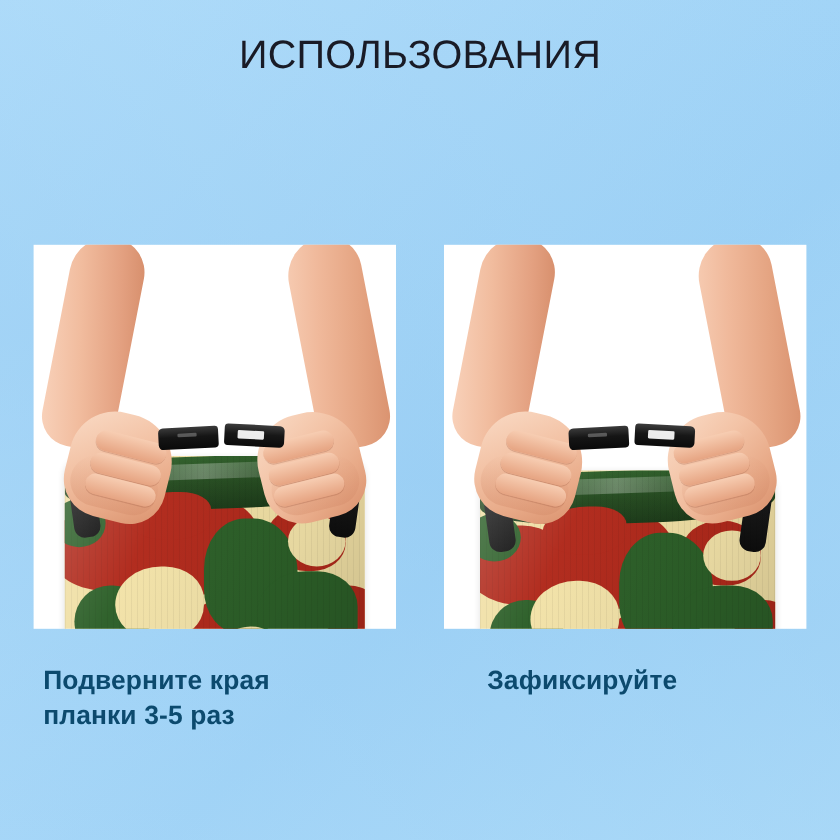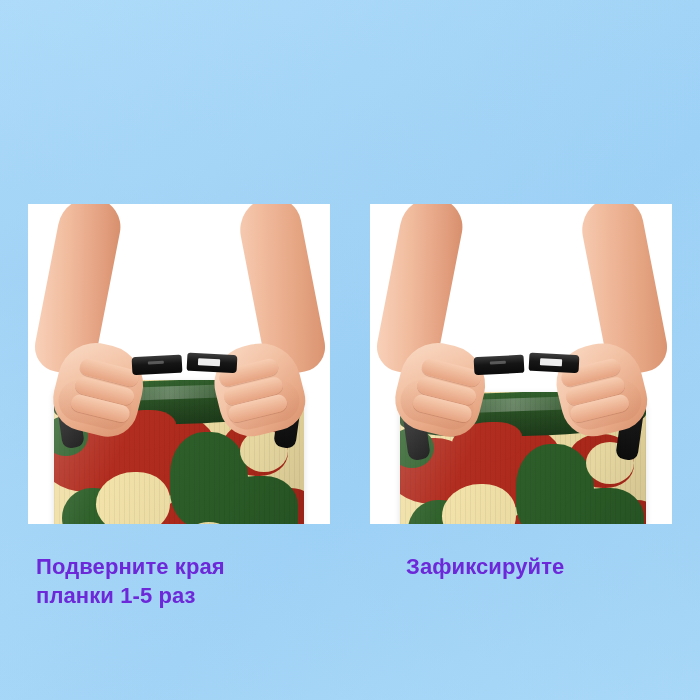--- a/index.html
+++ b/index.html
@@ -134,37 +134,38 @@
   }
   .bag .ridges{
     position:absolute; inset:0;
     background:repeating-linear-gradient(90deg, rgba(0,0,0,.05) 0 1px, rgba(0,0,0,0) 1px 5px);
     pointer-events:none;
   }
 
   
   .caption{
     position:absolute;
-    color:#6d28d9;
+    color:#0c4a6e;
     font-size:22px;
     font-weight:700;
     line-height:1.32;
     letter-spacing:.1px;
     z-index:6;
   }
   .caption.left{ left:36px; top:552px; width:300px; }
   .caption.right{ left:406px; top:552px; width:280px; }
   .caption .ln{ display:block; }
 </style>
 </head>
 <body>
 
 <div class="bg-tint"></div>
 
 <div class="title">
+  <span class="ln">ИСПОЛЬЗОВАНИЯ</span>
 </div>
 
 <div class="panels">
 
   <div class="panel left">
     <div class="scene">
 
       <div class="arm l">
           <div class="seg"></div>
         </div>
@@ -272,18 +273,18 @@
         </div>
       <div class="buckle b">
           <span class="slot"></span>
         </div>
     </div>
   </div>
 </div>
 
 <div class="caption left">
   <span class="ln">Подверните края</span>
-  <span class="ln">планки 1-5 раз</span>
+  <span class="ln">планки 3-5 раз</span>
 </div>
 
 <div class="caption right">
   <span class="ln">Зафиксируйте</span>
 </div>
 
 </body></html>

